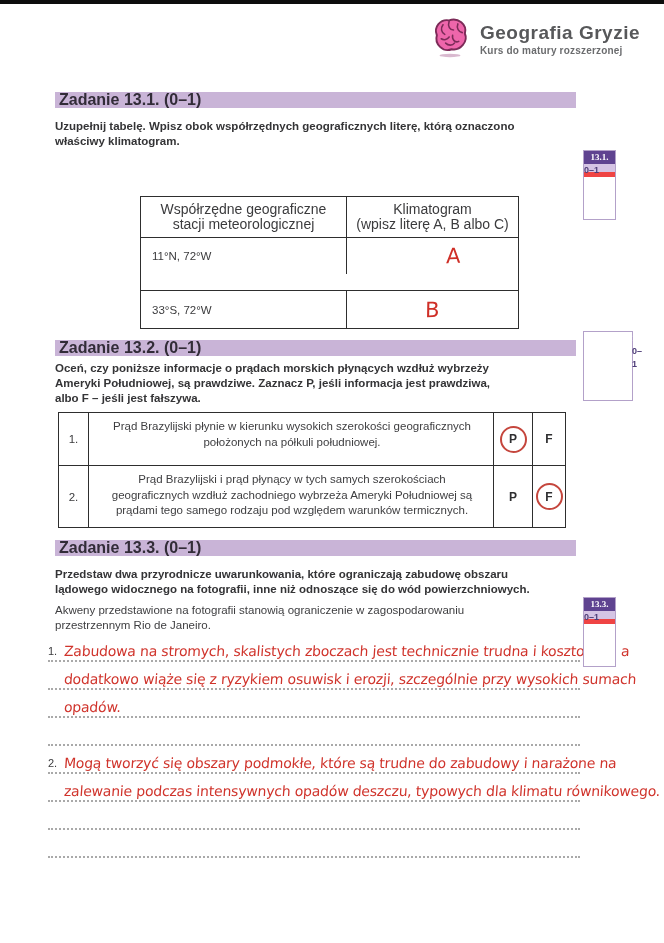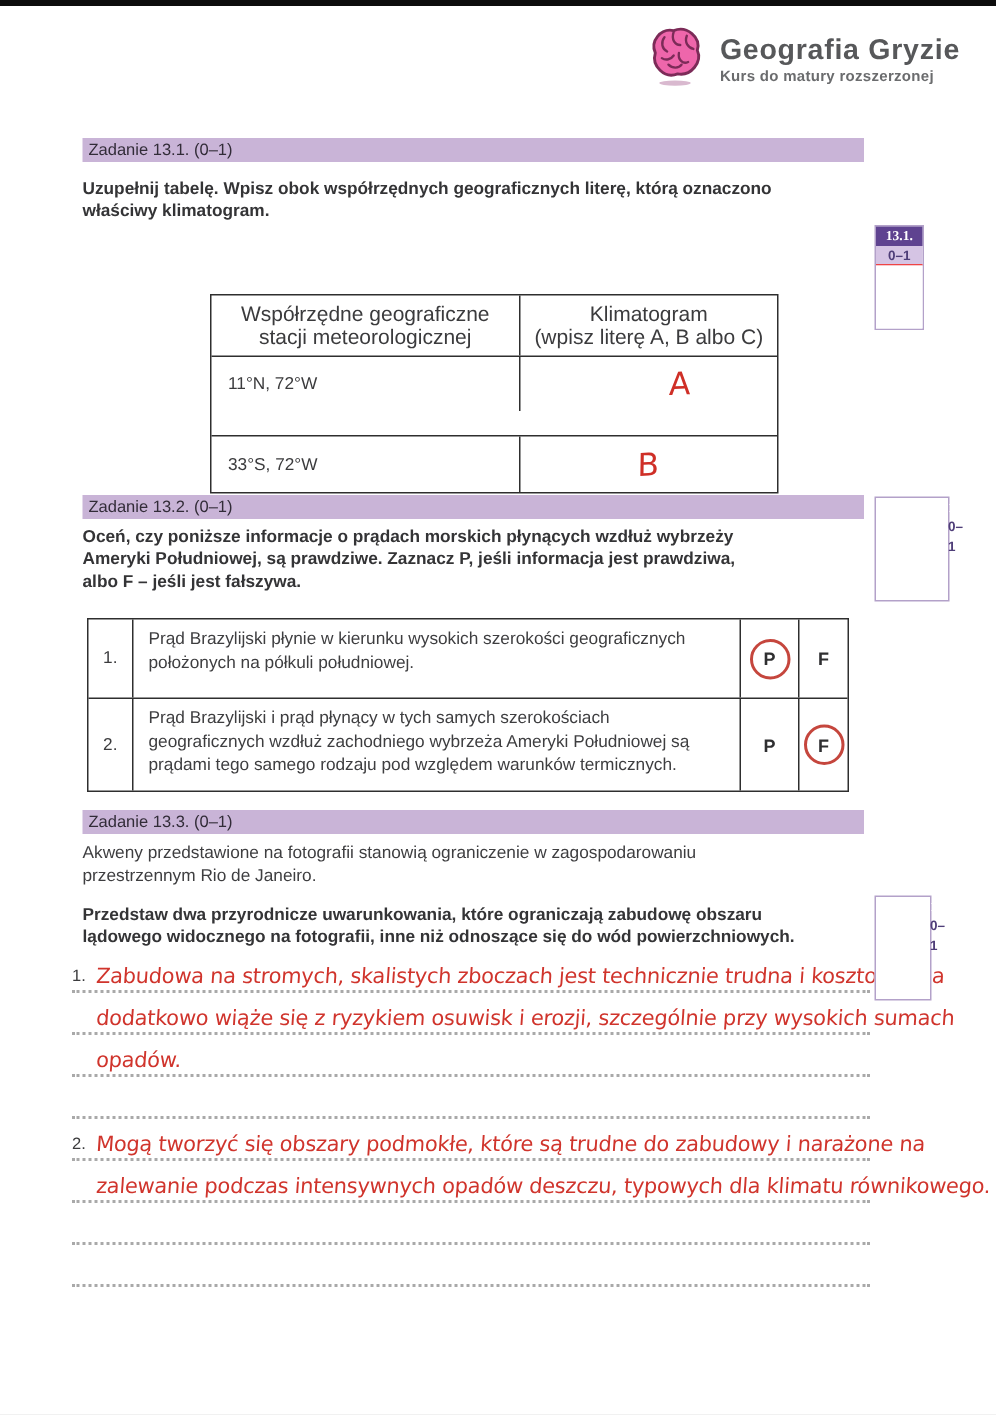--- a/index.html
+++ b/index.html
@@ -13,30 +13,30 @@
 
   
   .logo { position:absolute; top:14px; right:24px; display:flex; align-items:center; gap:9px; }
   .brand-text { display:flex; flex-direction:column; }
   .brand-name { font-size:19px; font-weight:bold; color:#57585a; letter-spacing:.5px; line-height:21px; }
   .brand-sub  { font-size:10px; font-weight:bold; color:#6b6c6e; letter-spacing:.2px; margin-top:2px; }
 
   
   .section { position:absolute; left:55px; width:521px; }
   .task-bar {
-    background:#c9b4d7; color:#322c38; font-size:11px; font-weight:normal;
+    background:#c9b4d7; color:#322c38; font-size:16px; font-weight:bold;
     padding:2px 5px 2px 4px; height:16px; line-height:12px;
   }
   .para { font-size:11.5px; line-height:15px; white-space:pre-line; margin-top:6px; color:#3e3e40; }
   .para.bold { font-weight:bold; color:#343436; margin-top:11px; }
 
   
   .sidebox { position:absolute; left:583px; width:33px; border:1px solid #b3a1c9; background:#fff; }
   .sidebox-num { height:13px; line-height:13px; background:#5f4390; color:#fff; font-size:9px; font-weight:bold; text-align:center;font-family:Liberation Serif, serif; }
-  .sidebox-pts { height:13px; line-height:13px; background:#d5c4e4; color:#4e3d78; font-size:9px; font-weight:bold; text-align:center; border-bottom:1px solid #ef4444; }
+  .sidebox-pts { height:13px; line-height:13px; background:#d5c4e4; color:#4e3d78; font-size:9px; font-weight:bold; text-align:left; border-bottom:5px solid #ef4444; }
   .sidebox-body { height:42px; background:#fff; }
 
   
   .coords-table { position:absolute; left:140px; top:196px; width:379px; border:1px solid #2e2e2e; background:#fff; }
   .ct-row { display:flex; }
   .ct-row + .ct-row { border-top:1px solid #2e2e2e; }
   .ct-c1 { width:206px; border-right:1px solid #2e2e2e; }
   .ct-c2 { flex:1; }
   .ct-head { height:40px; display:flex; align-items:center; justify-content:center; text-align:center;
              font-size:14px; line-height:15px; white-space:pre-line; color:#3b3b3d; }
@@ -44,21 +44,21 @@
   .ct-ans { display:flex; align-items:center; justify-content:center; }
   .r1 { height:37px;gap:42px; } .r2 { height:38px;margin-top:16px; }
   .hand-letter { font-family:"DejaVu Sans", sans-serif; font-size:21px; color:#cf2f27; transform:rotate(-2deg) skewX(-3deg); }
 
   
   .pf-table { position:absolute; left:58px; top:412px; width:508px; border:1px solid #2e2e2e; background:#fff; }
   .pf-row { display:flex; }
   .pf-row + .pf-row { border-top:1px solid #2e2e2e; }
   .pf-row.h1 { min-height:52px; } .pf-row.h2 { min-height:62px; }
   .pf-no { width:30px; display:flex; align-items:center; justify-content:center; font-size:11.5px; border-right:1px solid #2e2e2e; color:#3b3b3d; }
-  .pf-text { flex:1; padding:6px 8px 6px 10px; font-size:11.5px; line-height:15.5px; white-space:pre-line; color:#3e3e40; border-right:1px solid #2e2e2e; }
+  .pf-text { flex:1; padding:6px 8px 6px 10px; font-size:11.5px; line-height:15.5px; white-space:pre-line; color:#3e3e40; border-right:1px solid #2e2e2e;text-align:center; }
   .pf-opt { width:38px; display:flex; align-items:center; justify-content:center; }
   .pf-opt.f { width:33px; border-left:1px solid #2e2e2e; }
   .pf-letter { width:27px; height:27px; display:flex; align-items:center; justify-content:center;
                font-size:12px; font-weight:bold; color:#2f2f31; }
   .pf-letter.circled { border:2px solid #c5463d; border-radius:50%; }
 
   
   .answers { position:absolute; left:48px; top:634px; width:532px; }
   .ans-row { height:28px; border-bottom:2px dotted #a9a9a9; display:flex; align-items:flex-end; }
   .ans-no { width:16px; flex:0 0 16px; font-size:11px; color:#3b3b3d; padding-bottom:3px; }
@@ -111,21 +111,21 @@
       </div>
     </div>
   </div>
 
   <div class="sidebox" style="top:150px;">
     <div class="sidebox-num">13.1.</div>
     <div class="sidebox-pts">0–1</div>
     <div class="sidebox-body"></div>
   </div>
 
-  <div class="section" style="top:330px;">
+  <div class="section" style="top:340px;">
     <div class="task-bar">Zadanie 13.2. (0–1)</div>
     <div class="para bold" style="margin-top:5px;">Oceń, czy poniższe informacje o prądach morskich płynących wzdłuż wybrzeży
 Ameryki Południowej, są prawdziwe. Zaznacz P, jeśli informacja jest prawdziwa,
 albo F – jeśli jest fałszywa.</div>
   </div>
 
   <div class="pf-table">
     <div class="pf-row h1">
       <div class="pf-no">1.</div>
       <div class="pf-text">Prąd Brazylijski płynie w kierunku wysokich szerokości geograficznych
@@ -152,24 +152,24 @@
   </div>
 
   <div class="sidebox" style="top:331px;padding-left:48px;">
     <div class="sidebox-num">13.2.</div>
     <div class="sidebox-pts">0–1</div>
     <div class="sidebox-body"></div>
   </div>
 
   <div class="section" style="top:540px;">
     <div class="task-bar">Zadanie 13.3. (0–1)</div>
+    <div class="para bold">Przedstaw dwa przyrodnicze uwarunkowania, które ograniczają zabudowę obszaru
+lądowego widocznego na fotografii, inne niż odnoszące się do wód powierzchniowych.</div>
     <div class="para">Akweny przedstawione na fotografii stanowią ograniczenie w zagospodarowaniu
 przestrzennym Rio de Janeiro.</div>
-    <div class="para bold">Przedstaw dwa przyrodnicze uwarunkowania, które ograniczają zabudowę obszaru
-lądowego widocznego na fotografii, inne niż odnoszące się do wód powierzchniowych.</div>
   </div>
 
   <div class="answers">
     <div class="ans-row">
       <span class="ans-no">1.</span>
       <span class="hand-text">Zabudowa na stromych, skalistych zboczach jest technicznie trudna i kosztowna, a</span>
     </div>
     <div class="ans-row">
       <span class="ans-no"></span>
       <span class="hand-text">dodatkowo wiąże się z ryzykiem osuwisk i erozji, szczególnie przy wysokich sumach</span>
@@ -193,18 +193,18 @@
     <div class="ans-row">
       <span class="ans-no"></span>
       <span class="hand-text"></span>
     </div>
     <div class="ans-row">
       <span class="ans-no"></span>
       <span class="hand-text"></span>
     </div>
   </div>
 
-  <div class="sidebox" style="top:597px;padding-left:36px;">
+  <div class="sidebox" style="top:597px;">
     <div class="sidebox-num">13.3.</div>
     <div class="sidebox-pts">0–1</div>
     <div class="sidebox-body"></div>
   </div>
 </div>
 
 </body></html>

